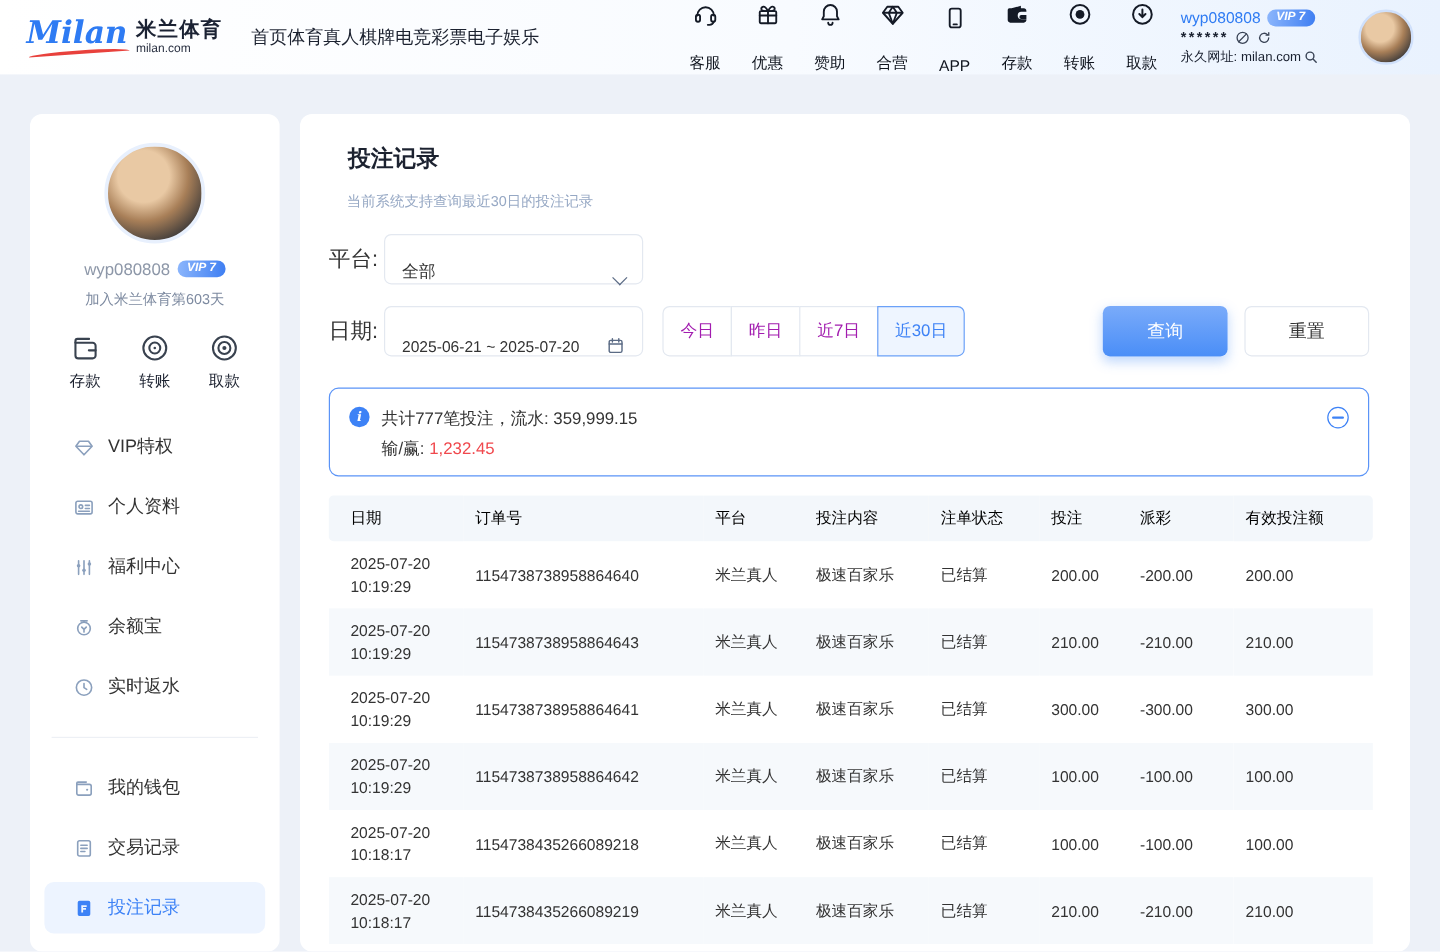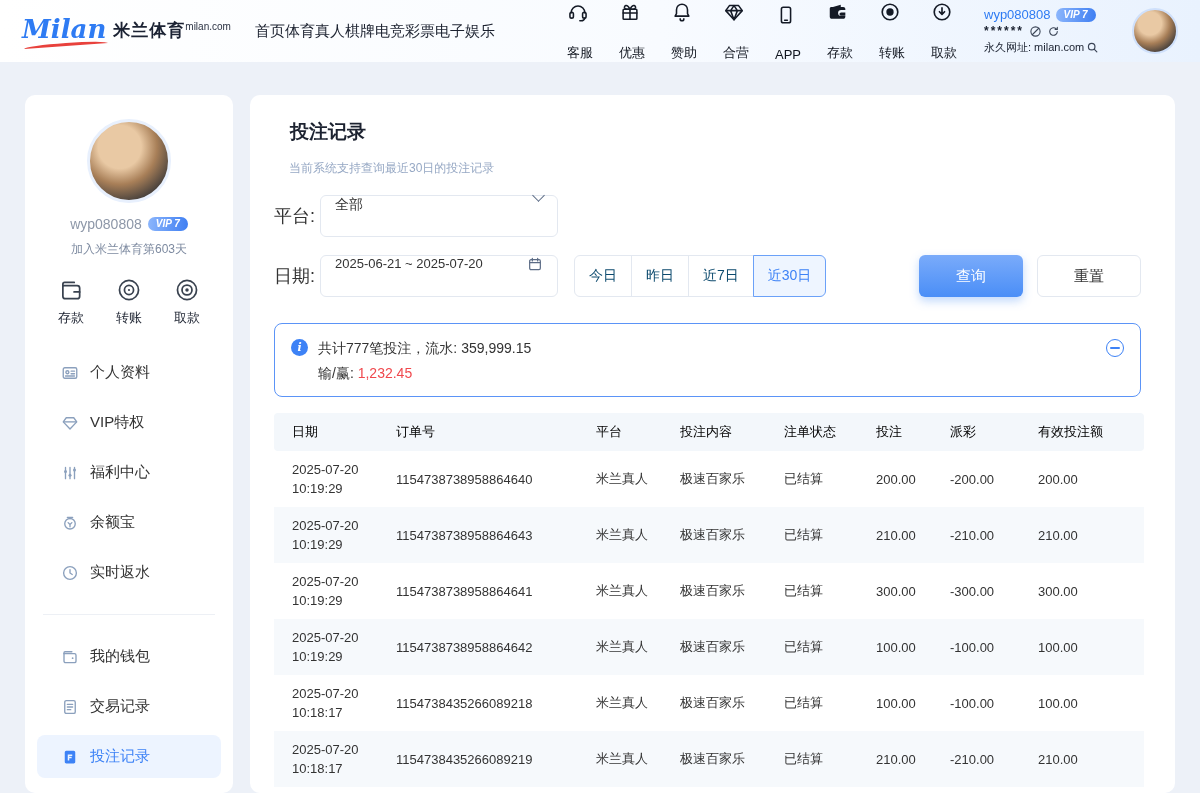--- a/index.html
+++ b/index.html
@@ -12,27 +12,27 @@
   [data-interactable="true"] { cursor:pointer; }
 
   
   .topbar { height:62px; background:linear-gradient(90deg,#ffffff 0%,#f8fbff 55%,#e9f2fe 100%);
             display:flex; align-items:center; padding:0 22px; }
   .logo { display:flex; align-items:center; gap:7px; }
   .logo-script { font-family:"DejaVu Serif",serif; font-style:italic; font-weight:700;
                  font-size:26px; color:#2e7bf3; line-height:1; position:relative; padding-bottom:5px; }
   .logo-script::after { content:""; position:absolute; left:2px; right:-2px; bottom:1px; height:3px;
                  background:#e8413c; border-radius:50%/100% 100% 0 0; transform:rotate(-4deg); }
-  .logo-cnwrap { display:flex; line-height:1.15; }
+  .logo-cnwrap { display:flex; flex-direction:column; line-height:1.15; }
   .logo-cn { font-size:17px; font-weight:bold; color:#1b2233; letter-spacing:1px; }
   .logo-domain { font-size:10px; color:#2a3142; }
   .main-nav { display:flex; margin-left:24px; }
   .nav-item { font-size:15px; color:#1c2230; white-space:nowrap; }
   .quick-links { display:flex; gap:11px; margin-left:auto; }
-  .ql { display:flex; flex-direction:column; justify-content:flex-end; gap:21px; width:41px; }
+  .ql { display:flex; flex-direction:column; align-items:center; justify-content:flex-end; gap:21px; width:41px; }
   .ql-icon { height:23px; display:flex; align-items:center; color:#141a26; }
   .ql-icon svg { width:22px; height:22px; }
   .ql-label { font-size:13px; color:#10151f; white-space:nowrap; }
   .user-box { margin-left:12px; display:flex; flex-direction:column; gap:2px; width:138px; }
   .u-line1 { display:flex; align-items:center; gap:5px; }
   .u-name { color:#2e7bf3; font-size:13px; }
   .vip-badge { background:linear-gradient(95deg,#8cb6fc,#3e7ef2); color:#fff; font-size:10px;
                font-weight:bold; font-style:italic; padding:1px 8px 2px; border-radius:9px; white-space:nowrap; }
   .u-line2 { display:flex; align-items:center; gap:5px; font-size:12px; font-weight:bold;
              letter-spacing:2px; color:#1a2130; }
@@ -66,30 +66,30 @@
   .menu-item.active .mi-icon { color:#3d82f6; }
   .menu-item.active .mi-label { color:#3d82f6; }
   .menu-divider { height:1px; background:#edf0f5; margin:13px 6px; }
 
   
   .main-card { flex:1; background:#fff; border-radius:10px; padding:24px 34px 0 22px; overflow:hidden; }
   .page-title { font-size:19px; font-weight:bold; color:#1c2230; margin-left:18px; }
   .page-subtitle { margin-top:15px; margin-left:17px; font-size:12px; color:#96a8c4; }
   .filter-row { display:flex; align-items:center; margin-top:18px; }
   .f-label { width:46px; font-size:18px; color:#333; margin-left:2px; flex-shrink:0; }
-  .select-box, .date-box { width:238px; height:42px; border:1px solid #e3e8f0; border-radius:6px;
-        display:flex; align-items:flex-start; padding:0 14px; background:#fff; }
+  .select-box, .date-box { width:216px; height:42px; border:1px solid #e3e8f0; border-radius:6px;
+        display:flex; align-items:flex-end; padding:0 14px; background:#fff; }
   .select-value { font-size:14px; color:#333; flex:1; }
   .date-value { font-size:13px; color:#333; flex:1; }
   .chevron { width:9px; height:9px; border-right:1.7px solid #5b6b85; border-bottom:1.7px solid #5b6b85;
              transform:rotate(45deg); margin-top:-5px; }
   .cal-icon svg { width:16px; height:16px; color:#5b6b85; display:block; }
   .range-group { display:flex; margin-left:16px; }
   .range-btn { min-width:55px; height:42px; padding:0 14px; background:#fff; border:1px solid #e3e8f0;
-        margin-left:-1px; font-size:14px; color:#0c4a6e; display:flex; align-items:center; justify-content:center; }
+        margin-left:-1px; font-size:14px; color:#a21caf; display:flex; align-items:center; justify-content:center; }
   .range-btn:first-child { border-radius:6px 0 0 6px; margin-left:0; }
   .range-btn:last-child { border-radius:0 6px 6px 0; }
   .range-btn.active { color:#3d82f6; border-color:#6ba1f8; background:#eef5ff; position:relative; z-index:2; }
   .btn-query { margin-left:auto; width:104px; height:42px; border:none; border-radius:6px;
         background:linear-gradient(180deg,#7aabfa,#4a8ef7); color:#fff; font-size:15px;
         box-shadow:0 4px 10px rgba(74,142,247,.35); font-family:inherit; }
   .btn-reset { margin-left:14px; width:104px; height:42px; border:1px solid #e3e8f0; border-radius:6px;
         background:#fff; color:#333; font-size:15px; font-family:inherit; }
 
   
@@ -285,36 +285,36 @@
               </svg>
           </span>
           <span class="pa-label" data-interactable="false">取款</span>
         </div>
       </div>
     </div>
 
     <div class="menu" data-interactable="false">
       <div class="menu-item" data-interactable="true">
         <span class="mi-icon" data-interactable="false">
+          <svg viewBox="0 0 24 24" fill="none" stroke="currentColor" stroke-width="1.8" stroke-linejoin="round">
+              <path d="M7 5h10l4 5.5L12 20 3 10.5z"></path>
+              <path d="M3 10.5h18"></path>
+            </svg>
+        </span>
+        <span class="mi-label" data-interactable="false">VIP特权</span>
+      </div>
+      <div class="menu-item" data-interactable="true">
+        <span class="mi-icon" data-interactable="false">
           <svg viewBox="0 0 24 24" fill="none" stroke="currentColor" stroke-width="1.8" stroke-linecap="round">
               <rect x="3" y="5" width="18" height="14" rx="2"></rect>
               <circle cx="8.5" cy="11" r="2"></circle>
               <path d="M13.5 9.5H18M13.5 13H18M6 16h12"></path>
             </svg>
         </span>
         <span class="mi-label" data-interactable="false">个人资料</span>
-      </div>
-      <div class="menu-item" data-interactable="true">
-        <span class="mi-icon" data-interactable="false">
-          <svg viewBox="0 0 24 24" fill="none" stroke="currentColor" stroke-width="1.8" stroke-linejoin="round">
-              <path d="M7 5h10l4 5.5L12 20 3 10.5z"></path>
-              <path d="M3 10.5h18"></path>
-            </svg>
-        </span>
-        <span class="mi-label" data-interactable="false">VIP特权</span>
       </div>
       <div class="menu-item" data-interactable="true">
         <span class="mi-icon" data-interactable="false">
           <svg viewBox="0 0 24 24" fill="none" stroke="currentColor" stroke-width="1.8" stroke-linecap="round">
               <path d="M6 4.5v15M12 4.5v15M18 4.5v15"></path>
               <circle cx="6" cy="10" r="2" fill="currentColor" stroke="none"></circle>
               <circle cx="12" cy="15" r="2" fill="currentColor" stroke="none"></circle>
               <circle cx="18" cy="8" r="2" fill="currentColor" stroke="none"></circle>
             </svg>
         </span>

